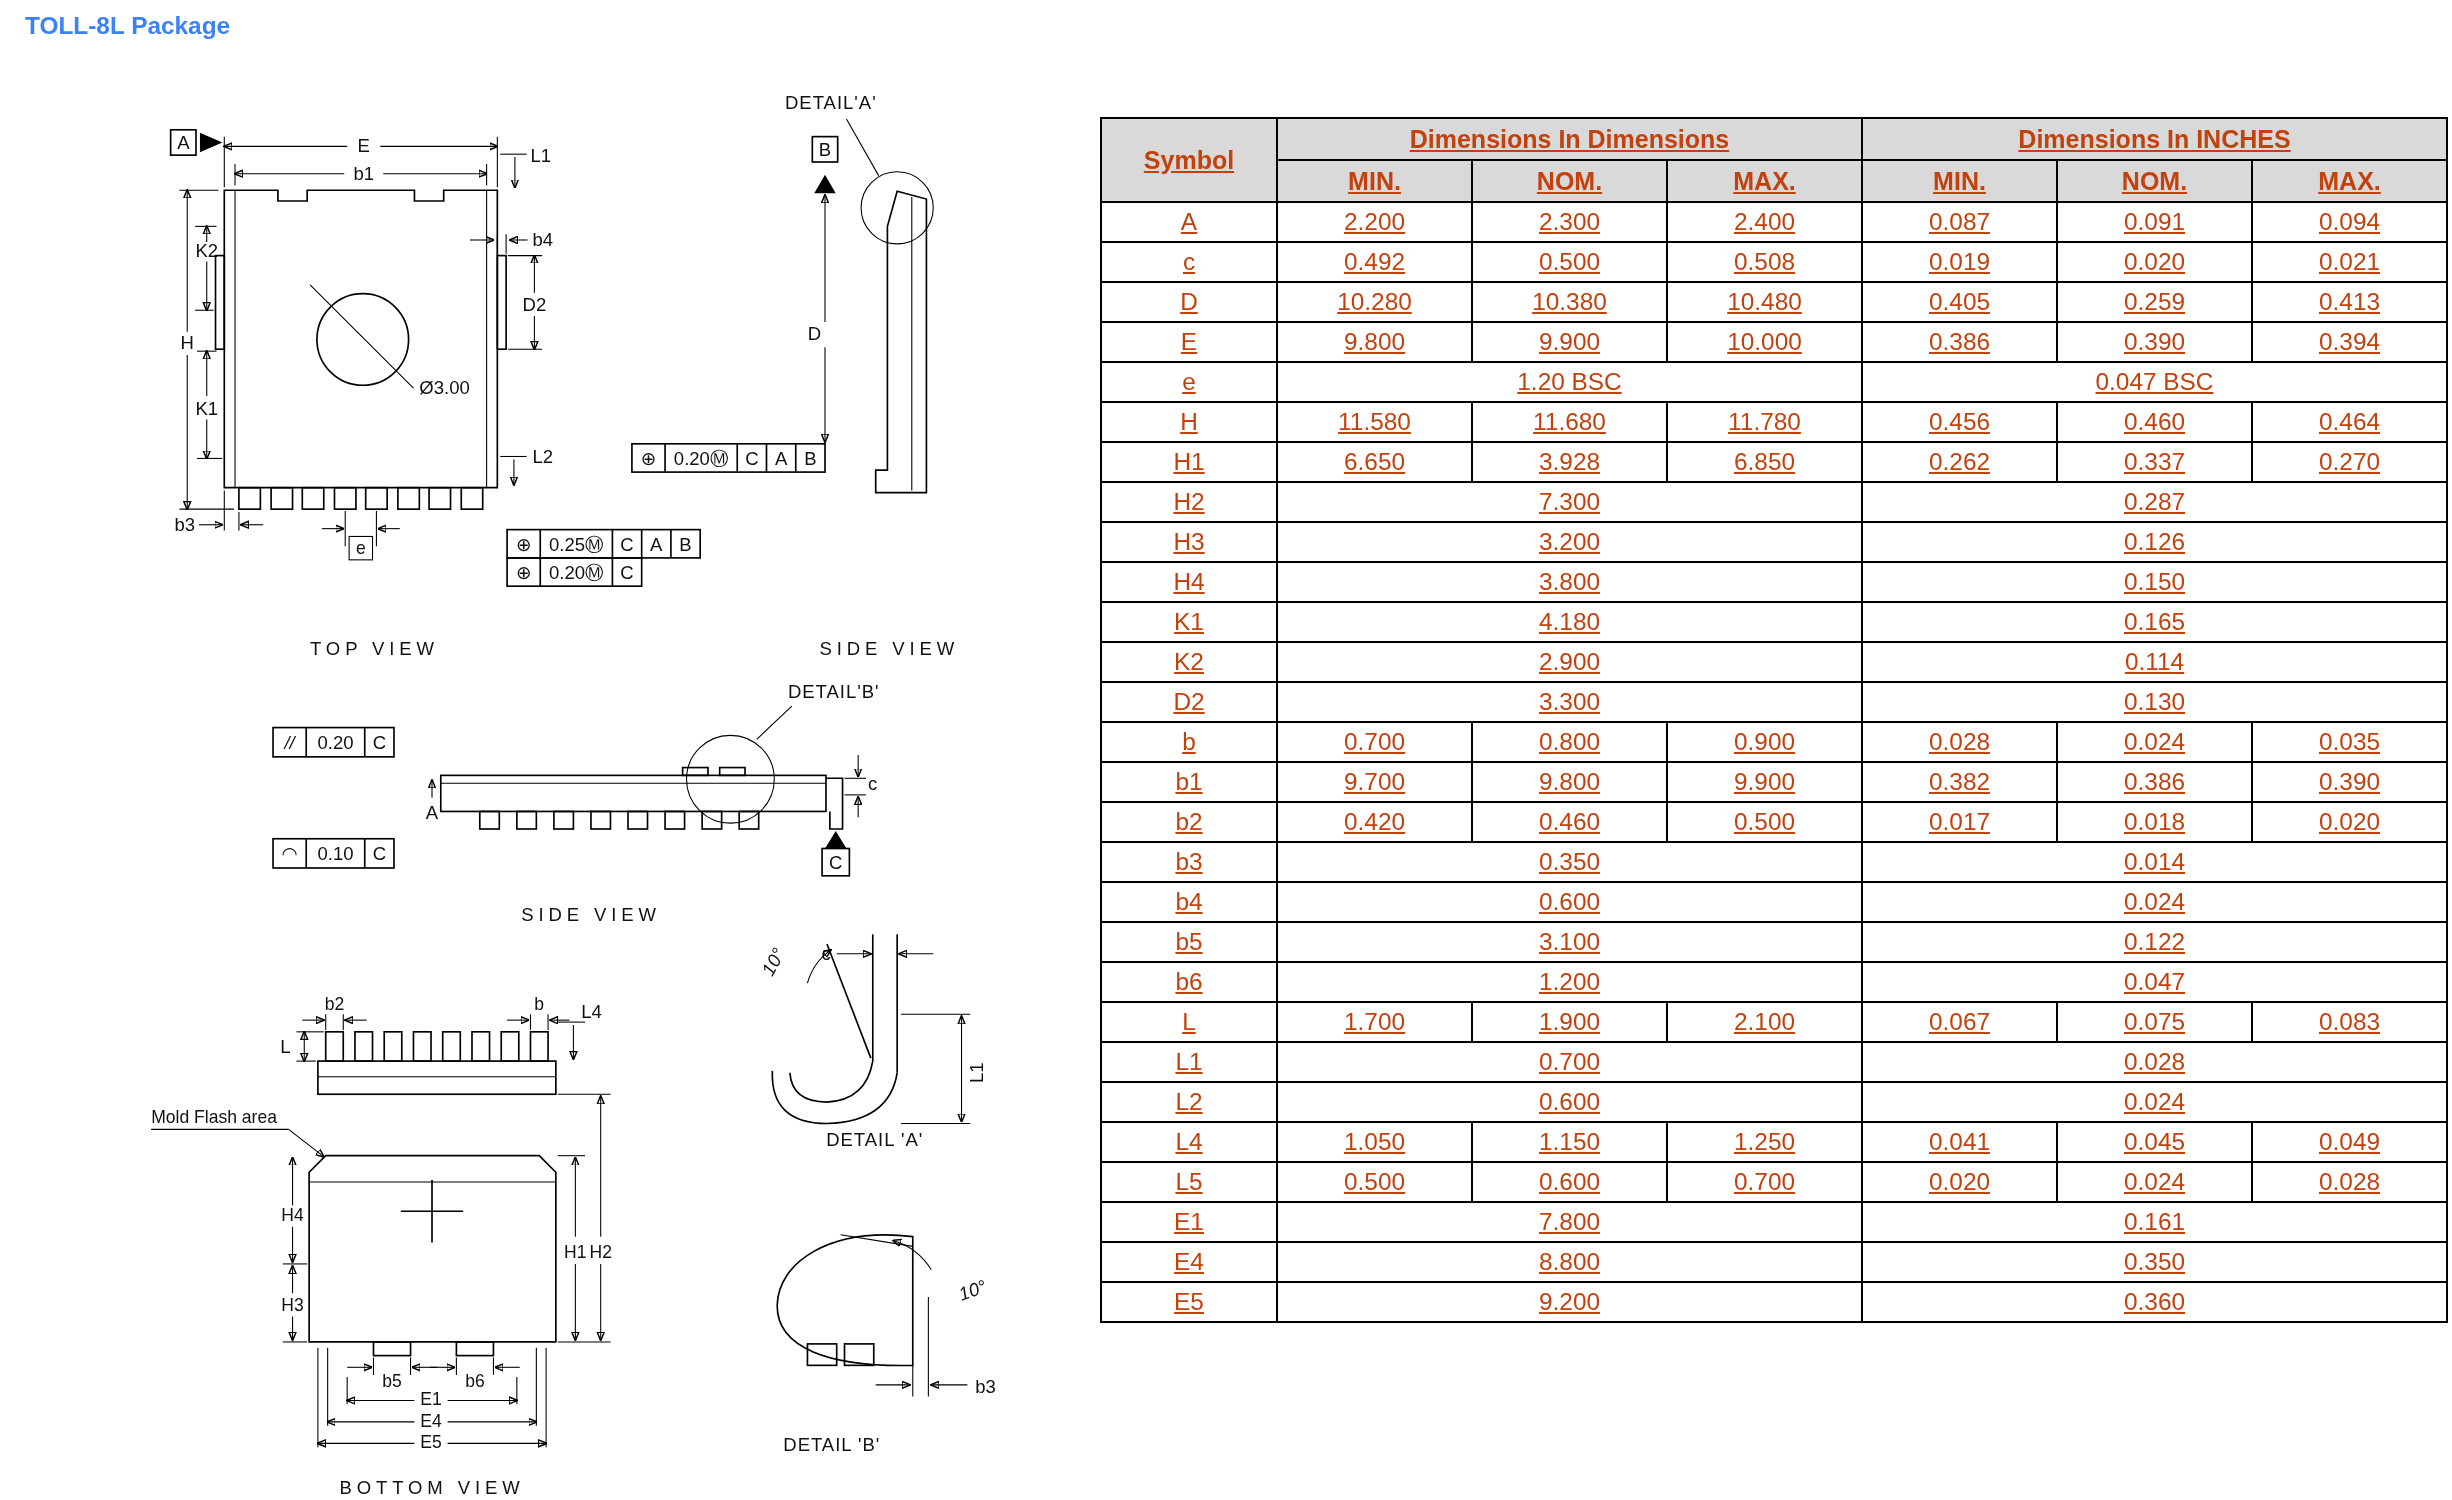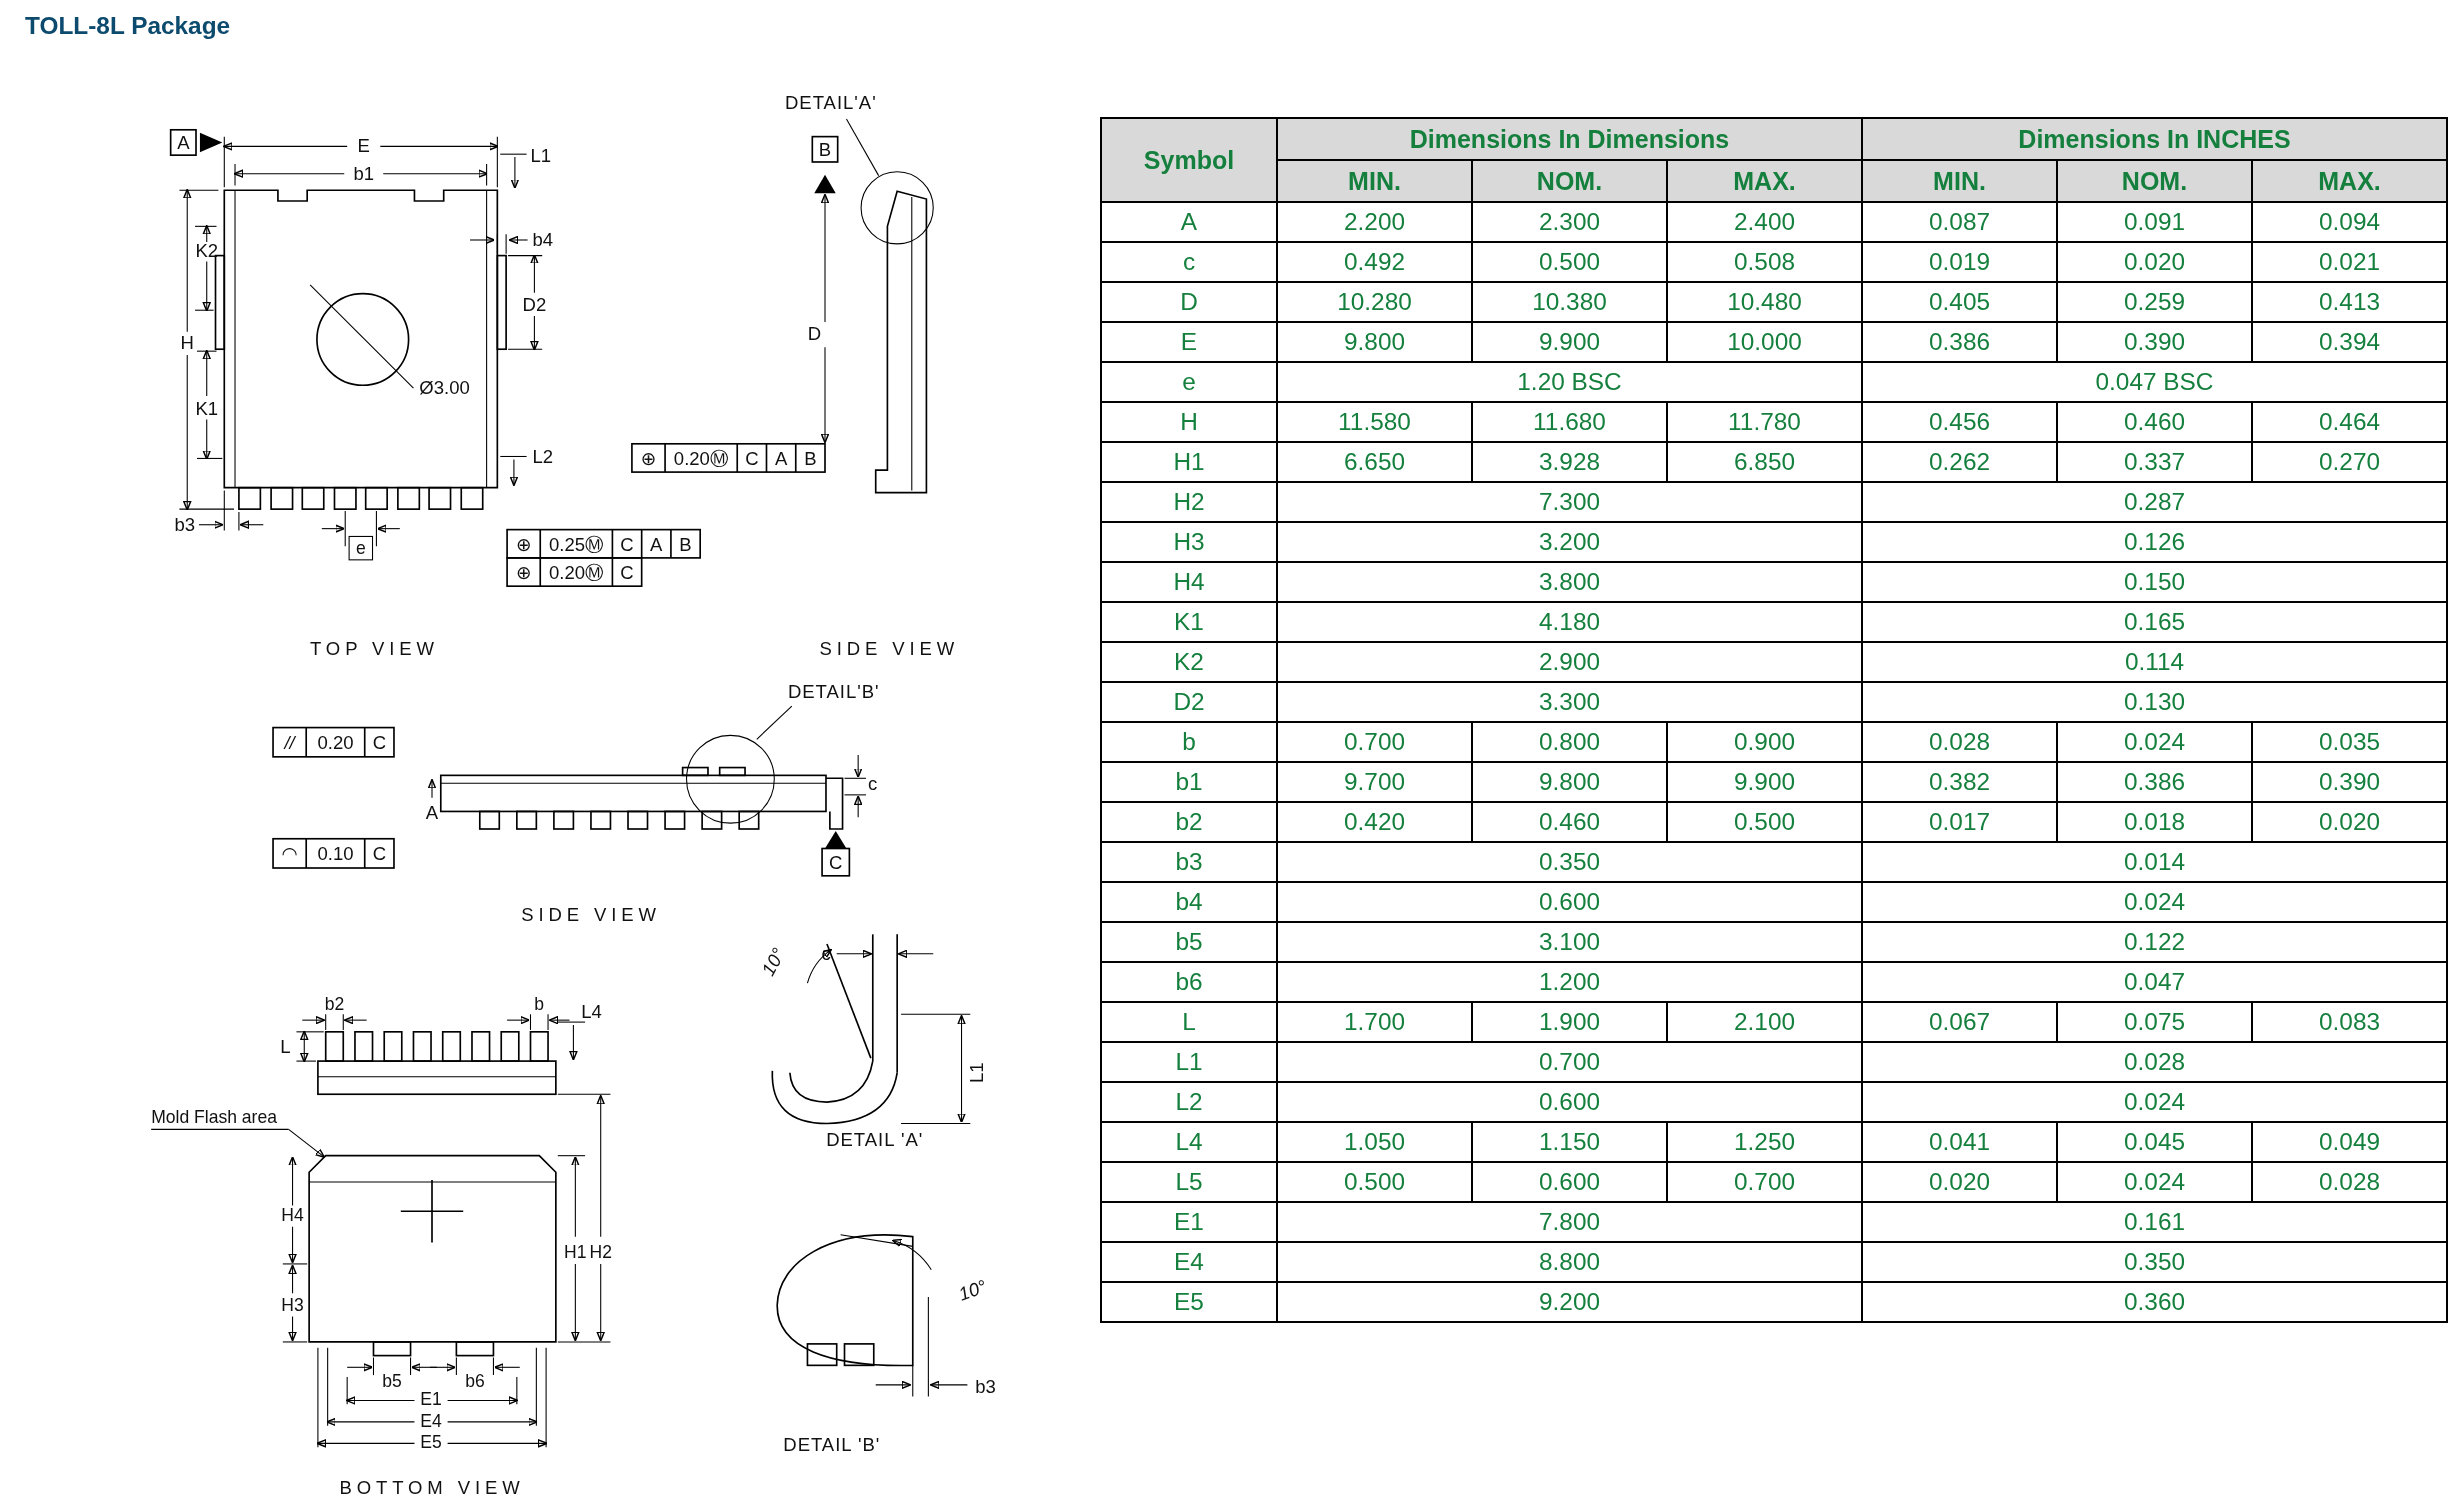--- a/index.html
+++ b/index.html
@@ -1,30 +1,30 @@
 <!DOCTYPE html>
 <html><head>
 <meta charset="utf-8">
 <style>
   * { margin:0; padding:0; box-sizing:border-box; }
   html,body { width:2453px; height:1501px; background:#fff; font-family:"Liberation Sans", sans-serif; position:relative; overflow:hidden; }
-  .page-title { position:absolute; left:25px; top:11.7px; font-size:24.4px; font-weight:bold; color:#0c4a6e; }
+  .page-title { position:absolute; left:25px; top:11.7px; font-size:24.4px; font-weight:bold; color:#3b82f6; }
   .drawing-svg { position:absolute; left:0; top:0; width:1100px; height:1501px; }
   .drawing-svg line, .drawing-svg path, .drawing-svg rect, .drawing-svg circle,
   .drawing-svg polyline { stroke:#000; fill:none; stroke-width:1.7; }
   .drawing-svg polygon { stroke:none; fill:#000; }
   .drawing-svg .dim { stroke-width:1.1; }
   .drawing-svg text { stroke:none; fill:#111; font-size:19px; font-family:"Liberation Sans", sans-serif; }
   .drawing-svg .small { font-size:18px; }
   .view-title { font-size:33px; fill:#575757; letter-spacing:5px; }
   .detail-title { font-size:22px; fill:#3a3a3a; letter-spacing:1px; }
   .fcf-text { font-size:19px; }
   .ital { font-style:italic; font-size:22px; }
   .table-wrap { position:absolute; left:1100px; top:117px; width:1346px; }
-  table { border-collapse:collapse; width:100%; table-layout:fixed; color:#15803d; border:2.9px solid #000; }
+  table { border-collapse:collapse; width:100%; table-layout:fixed; color:#c2410c; border:2.9px solid #000;text-decoration:underline; }
   th, td { border:2px solid #000; text-align:center; vertical-align:middle; padding:0; }
   thead th { background:#d9d9d9; font-weight:bold; font-size:25px; height:42px; }
   tbody td { font-size:24.4px; height:40px; background:#fff; }
 </style>
 </head>
 <body>
 
 <h1 class="page-title">TOLL-8L Package</h1>
 
 <svg class="drawing-svg" viewBox="0 0 1128 1539">

